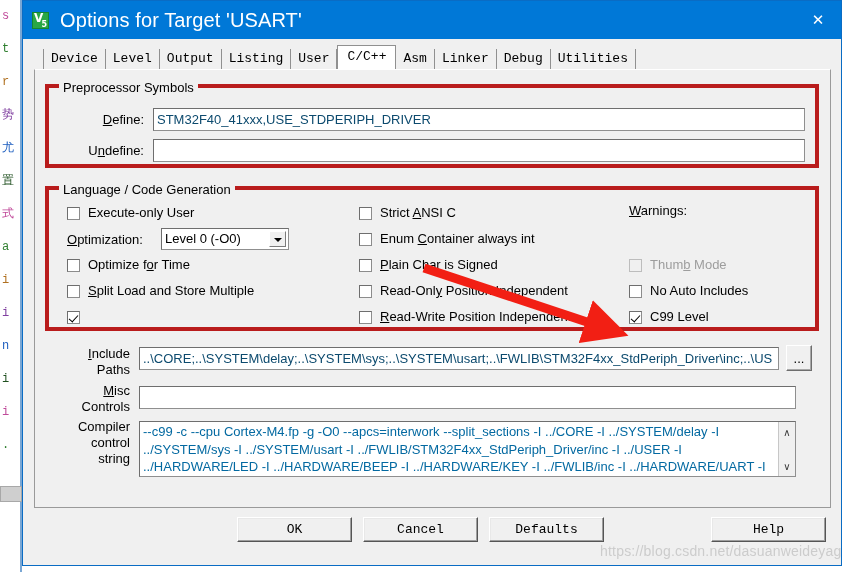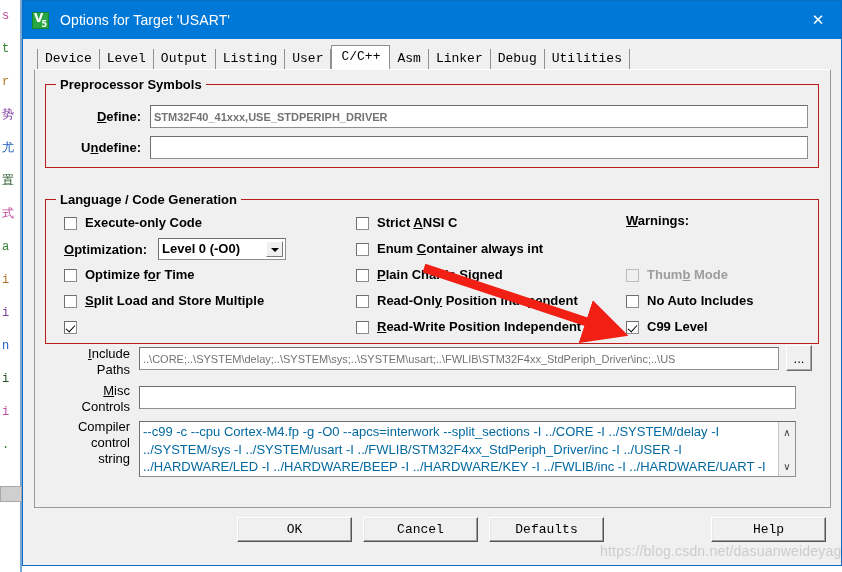--- a/index.html
+++ b/index.html
@@ -58,37 +58,37 @@
     font-family: "DejaVu Sans", sans-serif;
     font-size: 12px; font-weight: bold; color: #ffffff;
   }
   #title-icon::after {
     content: "5"; position: absolute; right: 1px; bottom: -1px;
     font-family: "DejaVu Sans", sans-serif;
     font-size: 8px; font-weight: bold; color: #ffffff;
   }
   #title-text {
     margin-left: 11px; color: #ffffff;
-    font-size: 14px; letter-spacing: .1px;
+    font-size: 20px; letter-spacing: .1px;
     white-space: nowrap;
   }
   #close-btn {
     position: absolute; right: 0; top: 0;
     width: 46px; height: 38px;
     display: flex; align-items: center; justify-content: center;
     color: #ffffff; font-size: 15px;
     font-family: "DejaVu Sans", sans-serif;
   }
 
   
   #tabstrip {
     position: relative;
     height: 24px;
     margin: 6px 8px 0 0;
-    padding-left: 14px;
+    padding-left: 20px;
     box-sizing: border-box;
     display: flex; align-items: flex-end;
   }
   .tab {
     font-family: "Liberation Mono", monospace;
     font-size: 13px;
     color: #000000;
     background: #f0f0f0;
     border-right: 1px solid #909090;
     height: 20px;
@@ -115,23 +115,22 @@
     top: 68px; bottom: 57px;
     background: #f0f0f0;
     border: 1px solid #9a9a9a;
     border-top: 1px solid #ffffff;
     box-sizing: border-box;
   }
 
   
   .group {
     position: absolute;
-    border: 1px solid #b91c1c;
-    box-sizing: border-box;
-    font-weight: bold;
+    border: 4px solid #b91c1c;
+    box-sizing: border-box;
   }
   .group > .legend {
     position: absolute; top: -8px; left: 10px;
     background: #f0f0f0;
     padding: 0 4px;
     font-size: 13px; color: #000;
     white-space: nowrap;
   }
 
   
@@ -144,22 +143,22 @@
   .lbl.right { text-align: right; }
   .u { text-decoration: underline; }
 
   .textbox {
     position: absolute;
     background: #ffffff;
     border: 1px solid #8f8f8f;
     border-top-color: #6e6e6e;
     border-left-color: #6e6e6e;
     box-sizing: border-box;
-    font-size: 11px;
-    color: #737373;
+    font-size: 13px;
+    color: #0c4a6e;
     padding: 2px 1px 0 3px;
     overflow: hidden;
     white-space: nowrap;
     line-height: 18px;
   }
 
   .checkbox {
     position: absolute;
     width: 13px; height: 13px;
     background: #ffffff;
@@ -332,25 +331,25 @@
 
       <div class="lbl right" style="left:10px; top:24px; width:85px;">
         <span class="u">D</span><span>efine:</span>
       </div>
       <div class="textbox" style="left:104px; top:20px; right:10px; height:23px;">STM32F40_41xxx,USE_STDPERIPH_DRIVER</div>
 
       <div class="lbl right" style="left:10px; top:55px; width:85px;">U<span class="u">n</span>define:</div>
       <div class="textbox" style="left:104px; top:51px; right:10px; height:23px;"></div>
     </div>
 
-    <div class="group" style="left:10px; top:116px; right:11px; height:145px;margin-top:13px;">
+    <div class="group" style="left:10px; top:116px; right:11px; height:145px;">
       <div class="legend">Language / Code Generation</div>
 
       <div class="checkbox" style="left:18px; top:17px;"></div>
-      <div class="lbl" style="left:39px; top:15px;">Execute-only Code</div>
+      <div class="lbl" style="left:39px; top:15px;">Execute-only User</div>
 
       <div class="lbl" style="left:18px; top:42px;"><span class="u">O</span>ptimization:</div>
       <div class="combo" style="left:112px; top:38px; width:128px; height:22px;">
         <span>Level 0 (-O0)</span>
         <span class="arrowbox"></span>
       </div>
 
       <div class="checkbox" style="left:18px; top:69px;"></div>
       <div class="lbl" style="left:39px; top:67px;">Optimize f<span class="u">o</span>r Time</div>
 

